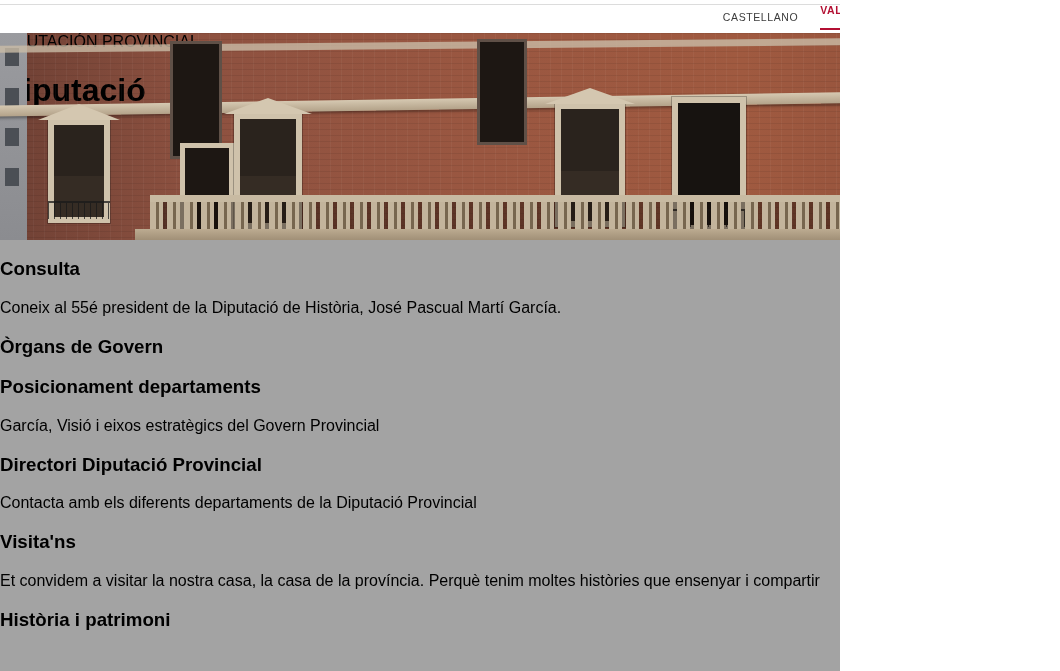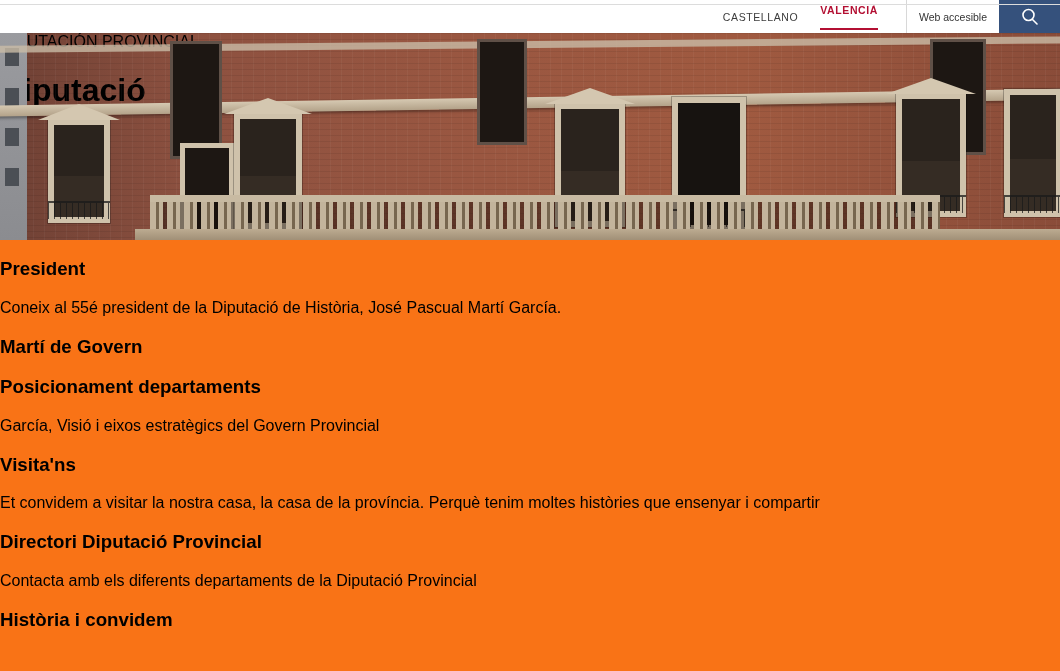--- a/index.html
+++ b/index.html
@@ -1,17 +1,17 @@
 <!DOCTYPE html>
 <html><head>
 <meta charset="utf-8">
 <style>
   html,body{margin:0;padding:0;}
   body{font-family:"Liberation Sans",sans-serif;background:#fff;}
-  .page{position:relative;width:1060px;height:671px;overflow:hidden;background:#f97316;}
+  .page{position:relative;width:840px;height:671px;overflow:hidden;background:#a3a3a3;}
 
   
   .topbar{position:absolute;left:0;top:0;width:1060px;height:33px;background:#fff;display:flex;justify-content:flex-end;align-items:stretch;z-index:30;}
   .top-hairline{position:absolute;left:0;top:4px;width:100%;height:1px;background:#dcdcdc;}
   .lang{align-self:center;font-size:10.5px;letter-spacing:0.6px;color:#3c3c3c;margin-right:22px;cursor:pointer;}
   .lang.active{color:#b30f32;font-weight:bold;border-bottom:2px solid #b30f32;padding-bottom:12px;margin-right:28px;}
   .webacc{width:92px;border-left:1px solid #d8d8d8;display:flex;align-items:center;justify-content:center;font-size:10.5px;color:#333;cursor:pointer;}
   .searchbtn{width:61px;background:#35517c;display:flex;align-items:center;justify-content:center;cursor:pointer;}
 
   
@@ -201,40 +201,40 @@
     <span class="crumb">DIPUTACIÓ</span>
   </div>
   <div class="divider"></div>
 
   <div class="cards">
     <div class="card">
       <h3>Corporació</h3>
       <p>Coneix un a un als 27 diputats i diputades que conformen la corporació provincial i els diferents grups polítics.</p>
     </div>
     <div class="card">
-      <h3>President</h3>
+      <h3>Consulta</h3>
       <p>Coneix al 55é president de la Diputació de Història, José Pascual Martí García.</p>
     </div>
     <div class="card">
-      <h3>Martí de Govern</h3>
+      <h3>Òrgans de Govern</h3>
     </div>
     <div class="card">
       <h3>Posicionament departaments</h3>
       <p>García, Visió i eixos estratègics del Govern Provincial</p>
     </div>
     <div class="card">
+      <h3>Directori Diputació Provincial</h3>
+      <p>Contacta amb els diferents departaments de la Diputació Provincial</p>
+    </div>
+    <div class="card">
       <h3>Visita'ns</h3>
       <p>Et convidem a visitar la nostra casa, la casa de la província. Perquè tenim moltes històries que ensenyar i compartir</p>
     </div>
     <div class="card">
-      <h3>Directori Diputació Provincial</h3>
-      <p>Contacta amb els diferents departaments de la Diputació Provincial</p>
-    </div>
-    <div class="card">
-      <h3>Història i convidem</h3>
+      <h3>Història i patrimoni</h3>
 
     </div>
 
   </div>
 
   <div class="footband"></div>
 
 </div>
 
 </body></html>

